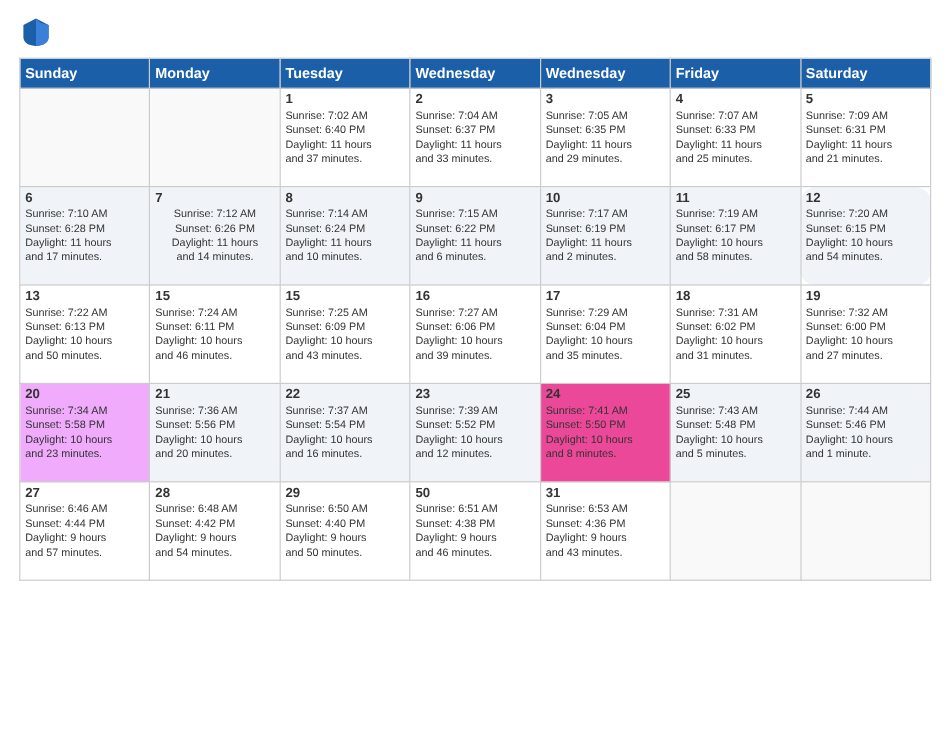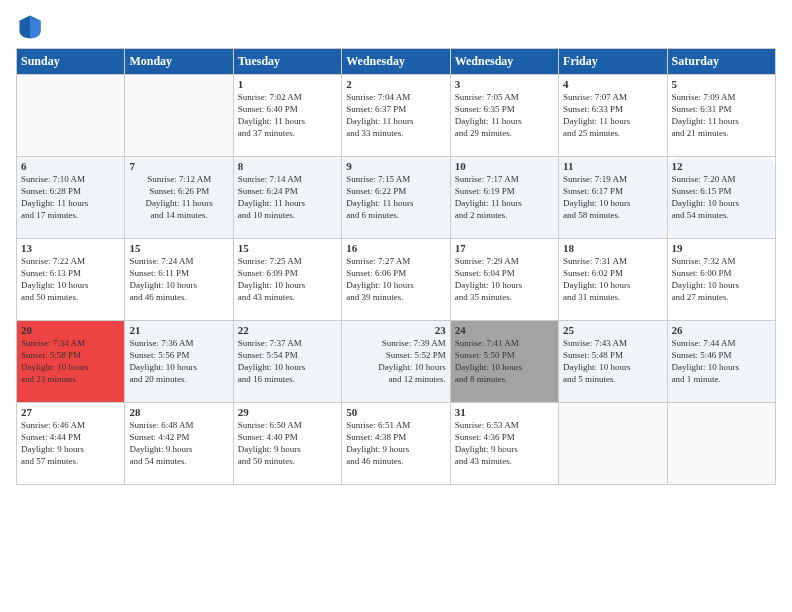--- a/index.html
+++ b/index.html
@@ -7,21 +7,20 @@
       font-family: Arial, sans-serif;
       background: #fff;
       width: 792px;
       height: 612px;
       overflow: hidden;
     }
     .container {
       width: 792px;
       height: 580px;
       padding: 12px 16px;
-      font-family: Liberation Serif, serif;
     }
     .header {
       display: flex;
       justify-content: space-between;
       align-items: flex-start;
       margin-bottom: 8px;
     }
     .logo {
       display: flex;
       align-items: center;
@@ -268,49 +267,49 @@
           </td>
           <td>
             <span class="day-num">19</span>
             <div class="day-info" style="white-space: pre-line;">Sunrise: 7:32 AM
 Sunset: 6:00 PM
 Daylight: 10 hours
 and 27 minutes.</div>
           </td>
         </tr>
         <tr>
-          <td style="background: #ef4444;">
+          <td style="background: #f0abfc;">
             <span class="day-num">20</span>
             <div class="day-info" style="white-space: pre-line;">Sunrise: 7:34 AM
 Sunset: 5:58 PM
 Daylight: 10 hours
 and 23 minutes.</div>
           </td>
           <td style="background: rgb(240, 244, 248);">
             <span class="day-num">21</span>
             <div class="day-info" style="white-space: pre-line;">Sunrise: 7:36 AM
 Sunset: 5:56 PM
 Daylight: 10 hours
 and 20 minutes.</div>
           </td>
           <td style="background: rgb(240, 244, 248);">
             <span class="day-num">22</span>
             <div class="day-info" style="white-space: pre-line;">Sunrise: 7:37 AM
 Sunset: 5:54 PM
 Daylight: 10 hours
 and 16 minutes.</div>
           </td>
-          <td style="background: rgb(240, 244, 248); text-align: right;">
+          <td style="background: rgb(240, 244, 248);">
             <span class="day-num">23</span>
             <div class="day-info" style="white-space: pre-line;">Sunrise: 7:39 AM
 Sunset: 5:52 PM
 Daylight: 10 hours
 and 12 minutes.</div>
           </td>
-          <td style="background: #a3a3a3;">
+          <td style="background: #ec4899;">
             <span class="day-num">24</span>
             <div class="day-info" style="white-space: pre-line;">Sunrise: 7:41 AM
 Sunset: 5:50 PM
 Daylight: 10 hours
 and 8 minutes.</div>
           </td>
           <td style="background: rgb(240, 244, 248);">
             <span class="day-num">25</span>
             <div class="day-info" style="white-space: pre-line;">Sunrise: 7:43 AM
 Sunset: 5:48 PM

